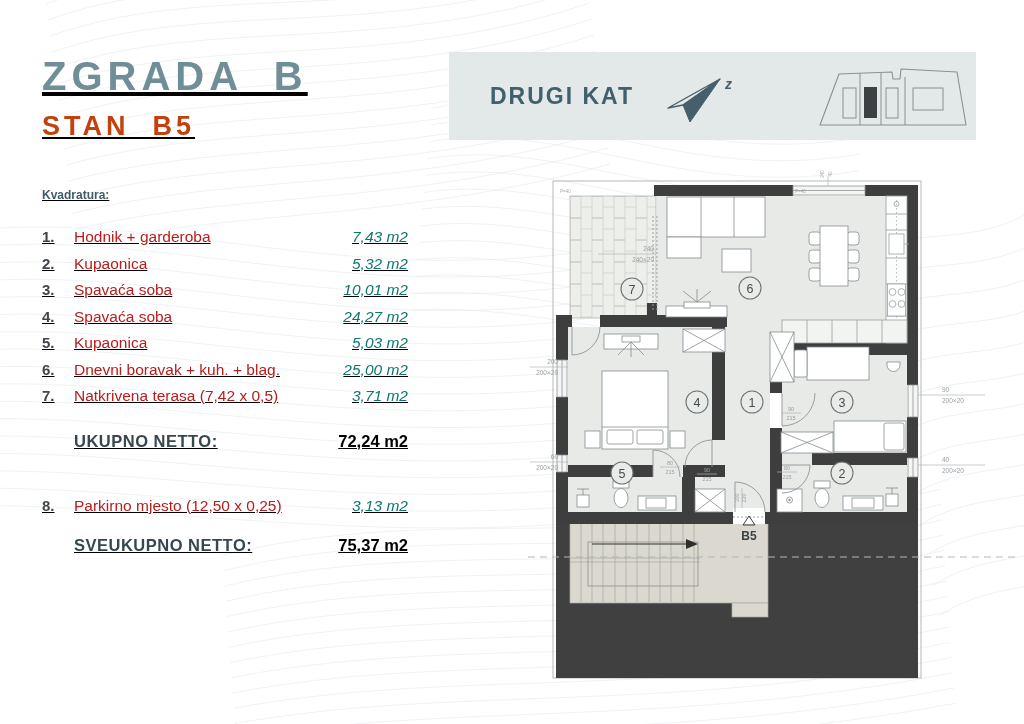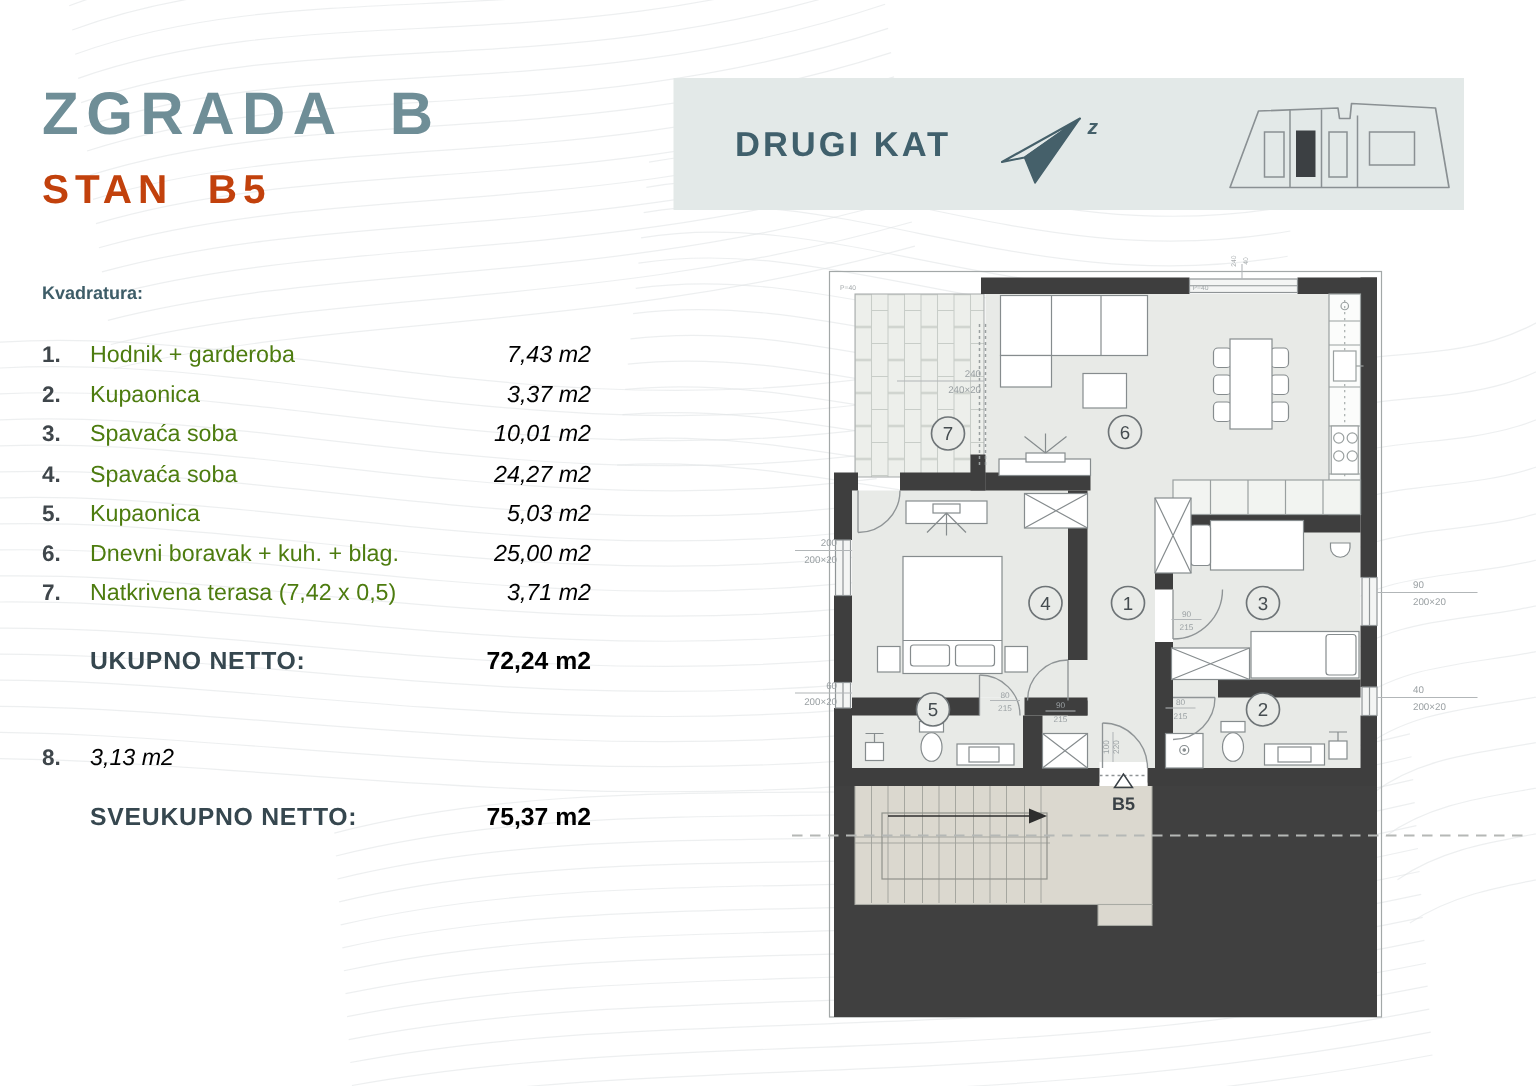--- a/index.html
+++ b/index.html
@@ -1,28 +1,28 @@
 <!DOCTYPE html>
 <html><head>
 <meta charset="utf-8">
 <style>
   html,body{margin:0;padding:0;}
   .page{position:relative;width:1024px;height:724px;background:#ffffff;overflow:hidden;
         font-family:"Liberation Sans",sans-serif;}
   .bg-waves{position:absolute;left:0;top:0;z-index:0;}
   
-  .left-panel{position:absolute;left:28px;top:54px;width:366px;z-index:2;}
+  .left-panel{position:absolute;left:42px;top:54px;width:366px;z-index:2;text-decoration:underline;}
   .title1{font-size:40px;font-weight:bold;letter-spacing:5px;color:#6f8e97;margin:0;white-space:pre;}
   .title2{font-size:27px;font-weight:bold;letter-spacing:4px;color:#c2410c;margin:12px 0 0 0;white-space:pre;}
   .heading{font-size:12px;font-weight:bold;color:#3e5d68;margin:46px 0 0 0;}
   .rows{margin-top:22px;}
   .row{display:grid;grid-template-columns:32px 1fr auto;align-items:baseline;line-height:26.5px;}
   .row .num{font-size:15px;font-weight:bold;color:#3f464b;}
-  .row .lbl{font-size:15.5px;color:#4d7c0f;}
-  .row .val{font-size:15.5px;font-style:italic;color:#000000;}
+  .row .lbl{font-size:15.5px;color:#b91c1c;}
+  .row .val{font-size:15.5px;font-style:italic;color:#0f766e;}
   .total-row{display:grid;grid-template-columns:32px 1fr auto;align-items:baseline;}
   .total-row .lbl{grid-column:2;font-size:16.5px;font-weight:bold;color:#36474f;letter-spacing:.5px;}
   .total-row .val{font-size:16.5px;font-weight:bold;color:#000000;}
   .subtotal{margin-top:22px;}
   .row8{margin-top:42px;}
   .grandtotal{margin-top:17px;}
   
   .banner{position:absolute;left:449px;top:52px;width:527px;height:88px;background:#e3e9e8;
           z-index:1;display:flex;align-items:center;}
   .banner .floor{margin-left:41px;font-size:23px;font-weight:bold;letter-spacing:2px;color:#40606c;}
@@ -135,21 +135,21 @@
 
     <div class="rows">
       <div class="row">
         <span class="num">1.</span>
         <span class="lbl">Hodnik + garderoba</span>
         <span class="val">7,43 m2</span>
       </div>
       <div class="row">
         <span class="num">2.</span>
         <span class="lbl">Kupaonica</span>
-        <span class="val">3,37 m2</span>
+        <span class="val">5,32 m2</span>
       </div>
       <div class="row">
         <span class="num">3.</span>
         <span class="lbl">Spavaća soba</span>
         <span class="val">10,01 m2</span>
       </div>
       <div class="row">
         <span class="num">4.</span>
         <span class="lbl">Spavaća soba</span>
         <span class="val">24,27 m2</span>
@@ -171,20 +171,21 @@
       </div>
     </div>
 
     <div class="total-row subtotal">
       <span class="lbl">UKUPNO NETTO:</span>
       <span class="val">72,24 m2</span>
     </div>
 
     <div class="row row8">
       <span class="num">8.</span>
+      <span class="lbl">Parkirno mjesto (12,50 x 0,25)</span>
       <span class="val">3,13 m2</span>
     </div>
 
     <div class="total-row grandtotal">
       <span class="lbl">SVEUKUPNO NETTO:</span>
       <span class="val">75,37 m2</span>
     </div>
   </div>
 
   <div class="banner">

